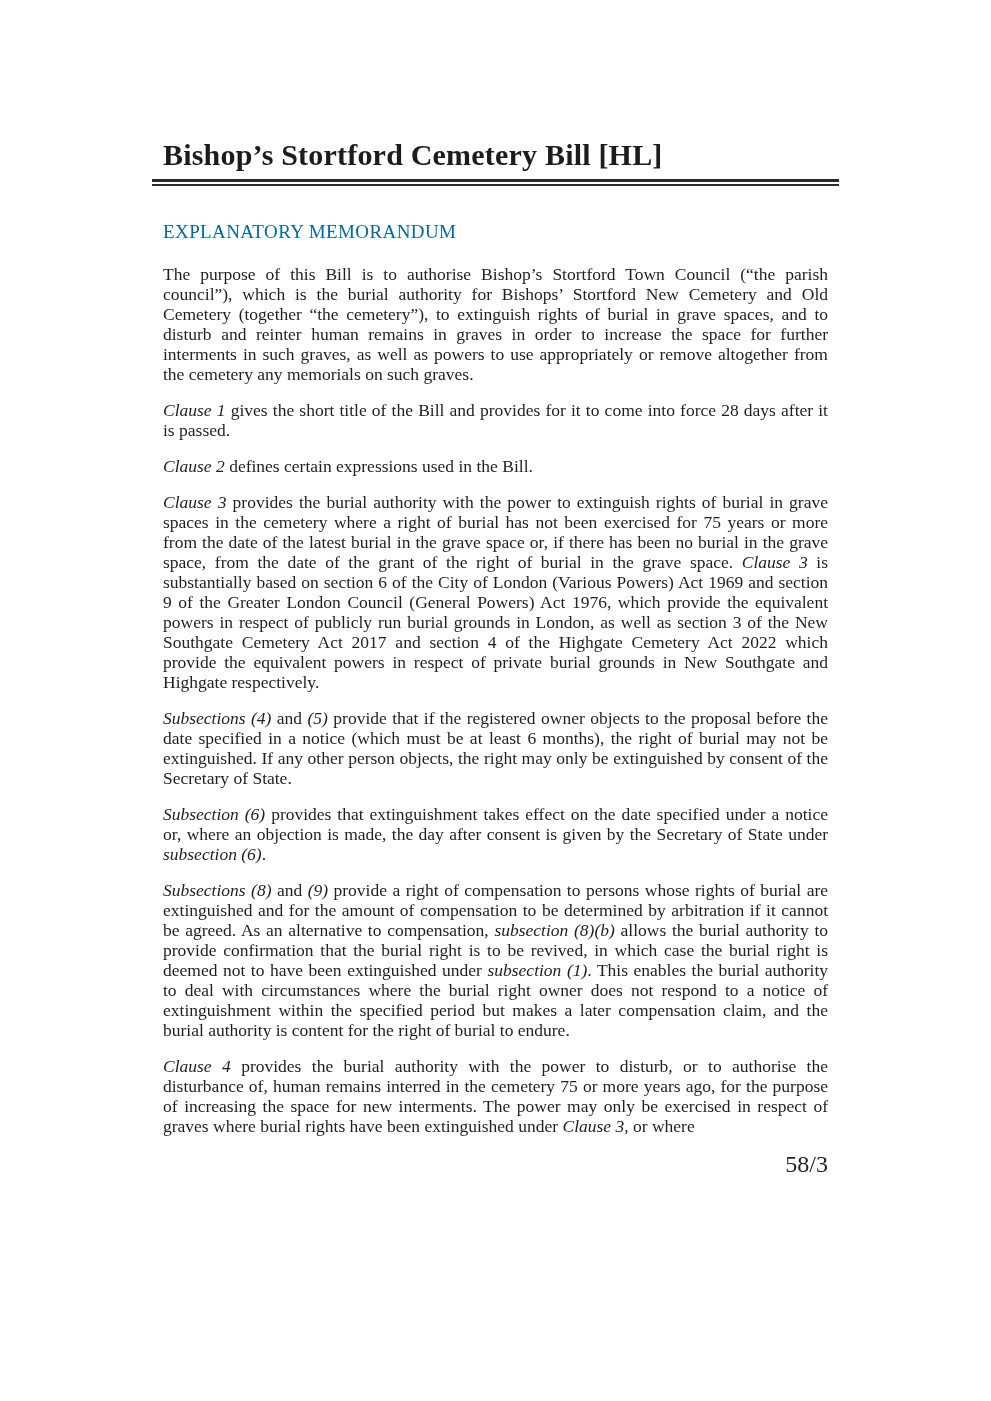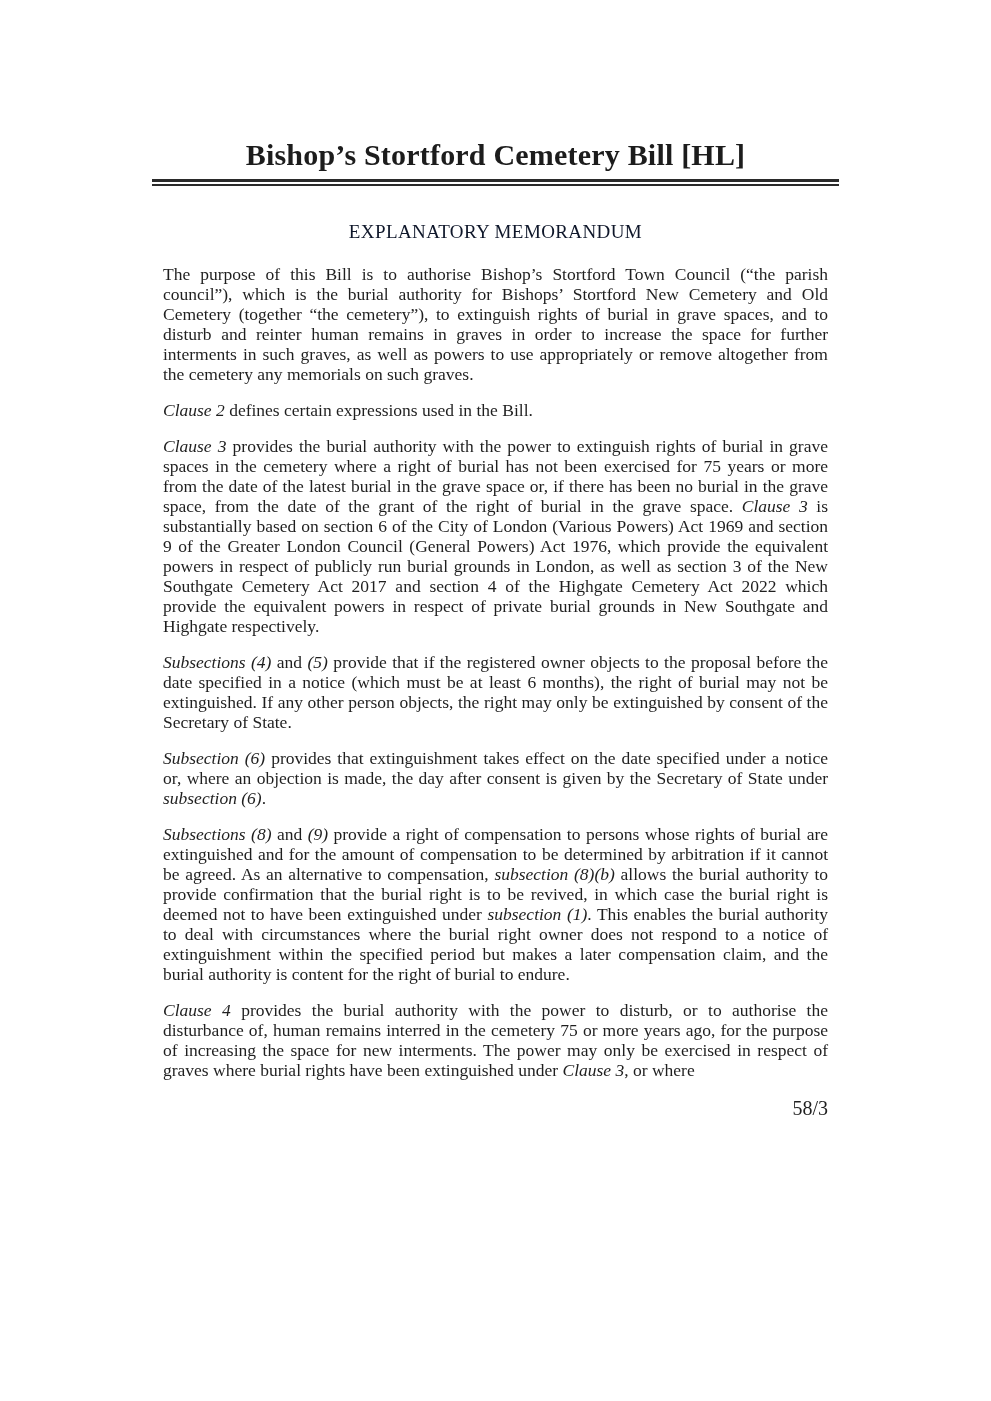--- a/index.html
+++ b/index.html
@@ -18,66 +18,66 @@
     position: absolute;
     left: 163px;
     top: 138px;
     width: 665px;
   }
   .bill-title {
     margin: 0;
     font-size: 30px;
     line-height: 34px;
     font-weight: bold;
-    text-align: center;
     letter-spacing: 0.2px;
     color: #1c1c1c;
   }
   .double-rule {
     height: 2px;
     margin: 7px -11px 0 -11px;
     border-top: 3px solid #2a2a2a;
     border-bottom: 2px solid #2a2a2a;
   }
   .memo-heading {
     margin-top: 35px;
-    text-align: center;
+    text-align: left;
     font-size: 19px;
     line-height: 22px;
     letter-spacing: 0.4px;
-    color: #0f172a;
+    color: #0369a1;
   }
   .paragraphs {
     margin-top: 21px;
     font-size: 17.5px;
     line-height: 20px;
     text-align: justify;
   }
   .para {
     margin: 0 0 16px 0;
   }
   .italic {
     font-style: italic;
   }
   .page-number {
     margin-top: 12px;
     text-align: right;
-    font-size: 20px;
+    font-size: 24px;
     line-height: 24px;
   }
 </style>
 </head>
 <body>
 
 <div class="page">
   <h1 class="bill-title">Bishop’s Stortford Cemetery Bill [HL]</h1>
   <div class="double-rule"></div>
   <div class="memo-heading">EXPLANATORY MEMORANDUM</div>
   <div class="paragraphs" id="paragraphs">
       <p class="para"><span>The purpose of this Bill is to authorise Bishop’s Stortford Town Council (“the parish council”), which is the burial authority for Bishops’ Stortford New Cemetery and Old Cemetery (together “the cemetery”), to extinguish rights of burial in grave spaces, and to disturb and reinter human remains in graves in order to increase the space for further interments in such graves, as well as powers to use appropriately or remove altogether from the cemetery any memorials on such graves.</span></p>
+      <p class="para"><span class="italic">Clause 1</span><span> gives the short title of the Bill and provides for it to come into force 28 days after it is passed.</span></p>
       <p class="para"><span class="italic">Clause 2</span><span> defines certain expressions used in the Bill.</span></p>
       <p class="para"><span class="italic">Clause 3</span><span> provides the burial authority with the power to extinguish rights of burial in grave spaces in the cemetery where a right of burial has not been exercised for 75 years or more from the date of the latest burial in the grave space or, if there has been no burial in the grave space, from the date of the grant of the right of burial in the grave space. </span><span class="italic">Clause 3</span><span> is substantially based on section 6 of the City of London (Various Powers) Act 1969 and section 9 of the Greater London Council (General Powers) Act 1976, which provide the equivalent powers in respect of publicly run burial grounds in London, as well as section 3 of the New Southgate Cemetery Act 2017 and section 4 of the Highgate Cemetery Act 2022 which provide the equivalent powers in respect of private burial grounds in New Southgate and Highgate respectively.</span></p>
       <p class="para"><span class="italic">Subsections (4)</span><span> and </span><span class="italic">(5)</span><span> provide that if the registered owner objects to the proposal before the date specified in a notice (which must be at least 6 months), the right of burial may not be extinguished. If any other person objects, the right may only be extinguished by consent of the Secretary of State.</span></p>
       <p class="para"><span class="italic">Subsection (6)</span><span> provides that extinguishment takes effect on the date specified under a notice or, where an objection is made, the day after consent is given by the Secretary of State under </span><span class="italic">subsection (6)</span><span>.</span></p>
       <p class="para"><span class="italic">Subsections (8)</span><span> and </span><span class="italic">(9)</span><span> provide a right of compensation to persons whose rights of burial are extinguished and for the amount of compensation to be determined by arbitration if it cannot be agreed. As an alternative to compensation, </span><span class="italic">subsection (8)(b)</span><span> allows the burial authority to provide confirmation that the burial right is to be revived, in which case the burial right is deemed not to have been extinguished under </span><span class="italic">subsection (1)</span><span>. This enables the burial authority to deal with circumstances where the burial right owner does not respond to a notice of extinguishment within the specified period but makes a later compensation claim, and the burial authority is content for the right of burial to endure.</span></p>
       <p class="para"><span class="italic">Clause 4</span><span> provides the burial authority with the power to disturb, or to authorise the disturbance of, human remains interred in the cemetery 75 or more years ago, for the purpose of increasing the space for new interments. The power may only be exercised in respect of graves where burial rights have been extinguished under </span><span class="italic">Clause 3</span><span>, or where</span></p>
     </div>
   <div class="page-number">58/3</div>
 </div>
 

